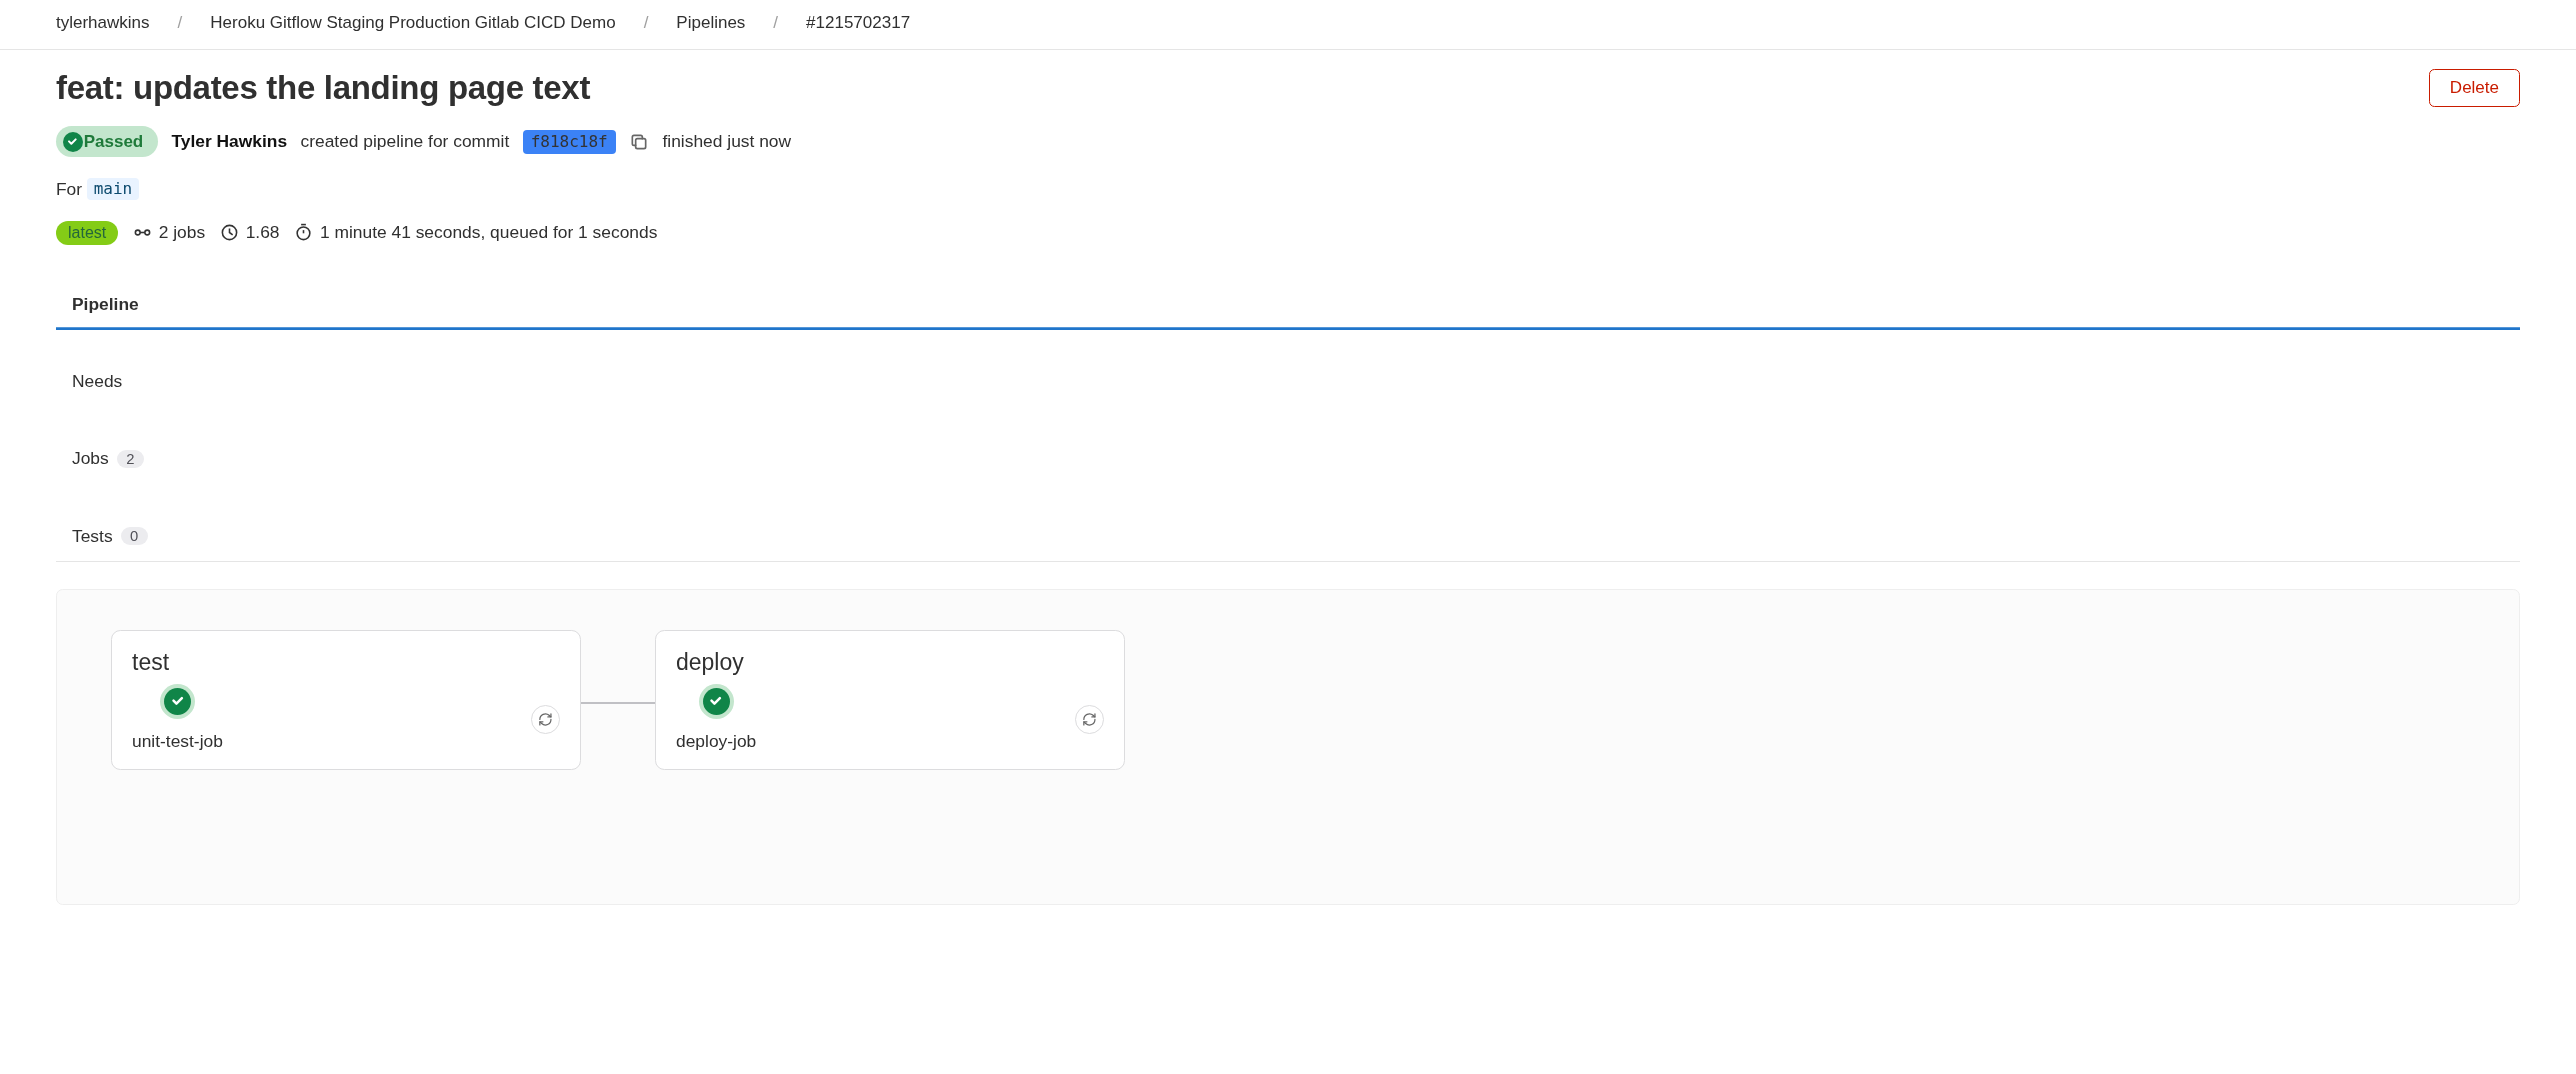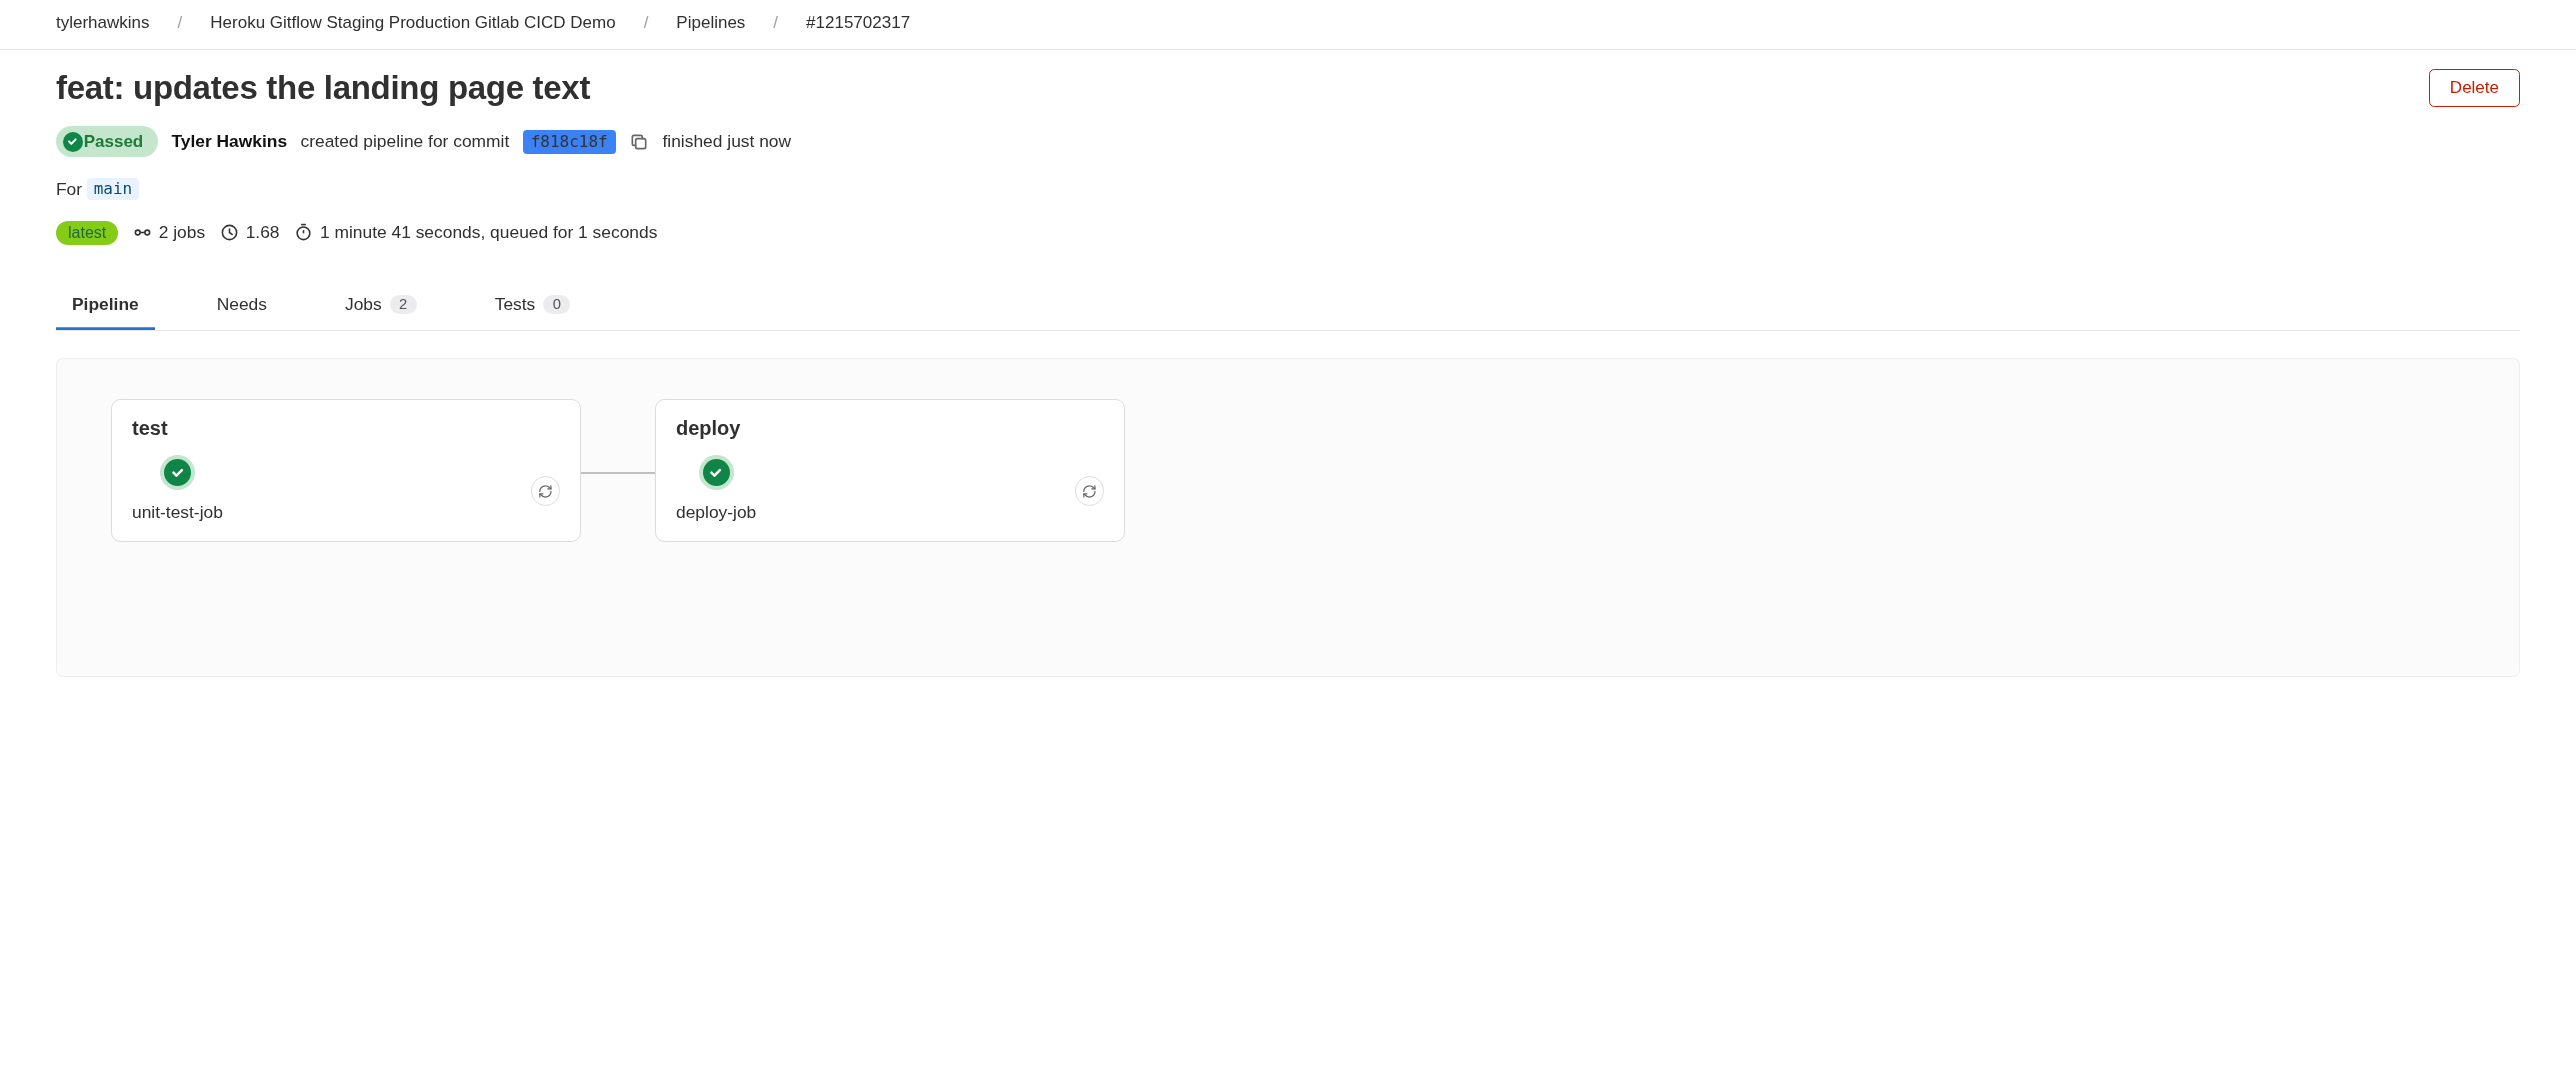--- a/index.html
+++ b/index.html
@@ -103,24 +103,25 @@
     padding: 2.7px 12px;
     border-radius: 670px;
     font-size: 16px;
     font-weight: 500;
   }
   .stat-item { display: inline-flex; align-items: center; gap: 6.7px; }
   .stat-icon { width: 19px; height: 19px; color: #333; display:inline-flex; }
 
   .tabs {
     display: flex;
-    gap: 46px;
+    gap: 32px;
     margin-top: 40px;
     border-bottom: 1.3px solid #e5e5e5;
     font-size: 17.4px;
+    flex-direction: column;
   }
   .tab {
     padding: 9.4px 16px 14.8px 16px;
     cursor: pointer;
     display: flex;
     align-items: center;
     gap: 8px;
     color: #303030;
   }
   .tab.active {
@@ -143,21 +144,21 @@
     padding: 40px 54px 134px 54px;
   }
   .stages { display: flex; align-items: stretch; }
   .stage-card {
     width: 470px;
     background: #fff;
     border: 1.3px solid #dcdcde;
     border-radius: 9.4px;
     padding: 17.4px 20px;
   }
-  .stage-title { font-weight: 700; font-size: 20px; margin-bottom: 19px; }
+  .stage-title { font-weight: 400; font-size: 23px; margin-bottom: 12px; }
   .job-row {
     display: flex;
     align-items: center;
     justify-content: space-between;
   }
   .job-left { display: flex; align-items: center; gap: 16px; flex-direction: column; }
   .job-status {
     width: 27px; height: 27px; border-radius: 50%;
     background: #108548;
     display: flex; align-items: center; justify-content: center;

